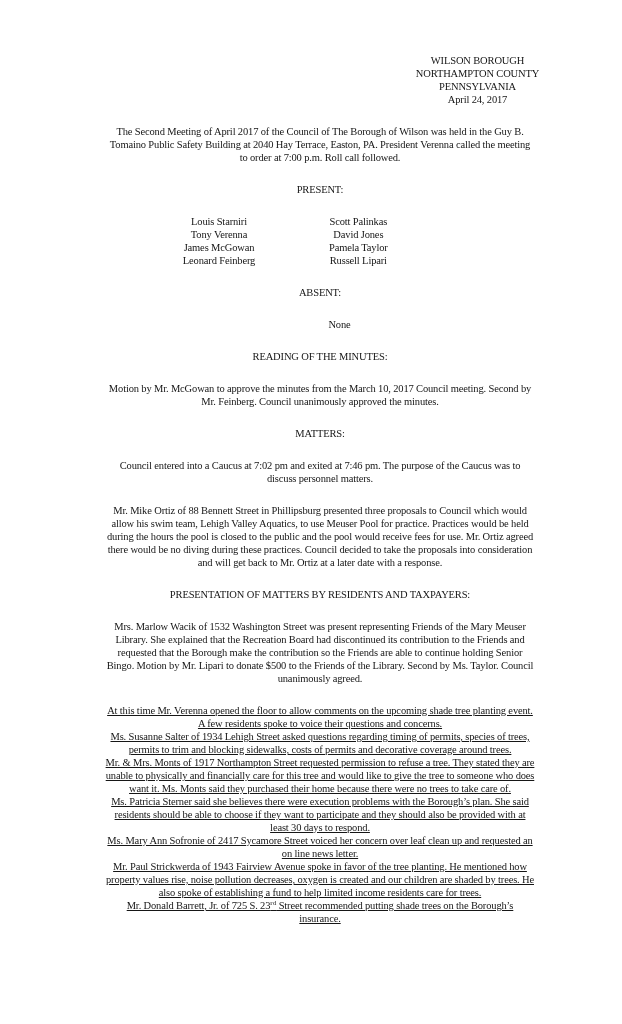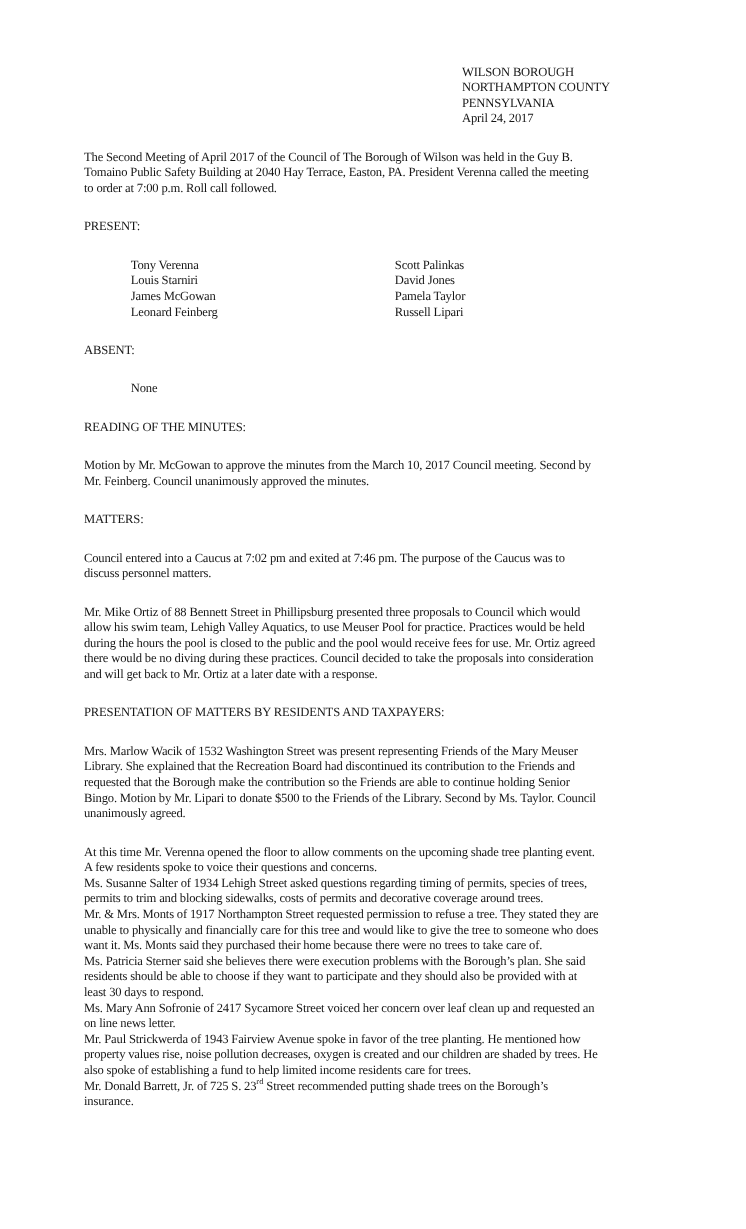--- a/index.html
+++ b/index.html
@@ -10,30 +10,31 @@
   }
   .page {
     width: 622px; height: 1024px;
     background: #ffffff;
     padding: 54px 52px 0 70px;
     font-family: "Liberation Serif", serif;
     font-size: 10.5px;
     line-height: 13px;
     letter-spacing: -0.15px;
     color: #161616;
+    text-align: center;
   }
   .letterhead { margin-left: 315px; }
   .letterhead div { white-space: nowrap; }
   .para, .heading, .names-block, .indent1, .comments { margin-top: 19px; }
   .para { white-space: pre-line; }
   .heading { white-space: nowrap; }
   .names-block { display: flex; }
   .names-col1 { margin-left: 39px; width: 220px; }
   .indent1 { margin-left: 39px; }
-  .comment { white-space: pre-line; }
+  .comment { white-space: pre-line; text-decoration: underline; }
   sup {
     font-size: 7px;
     line-height: 0;
     vertical-align: super;
     letter-spacing: 0;
   }
 </style>
 </head>
 <body>
 
@@ -47,22 +48,22 @@
   </div>
 
   <div class="para">The Second Meeting of April 2017 of the Council of The Borough of Wilson was held in the Guy B.
 Tomaino Public Safety Building at 2040 Hay Terrace, Easton, PA. President Verenna called the meeting
 to order at 7:00 p.m.  Roll call followed.</div>
 
   <div class="heading">PRESENT:</div>
 
   <div class="names-block">
     <div class="names-col1">
+      <div>Louis Starniri</div>
       <div>Tony Verenna</div>
-      <div>Louis Starniri</div>
       <div>James McGowan</div>
       <div>Leonard Feinberg</div>
     </div>
     <div class="names-col2">
       <div>Scott Palinkas</div>
       <div>David Jones</div>
       <div>Pamela Taylor</div>
       <div>Russell Lipari</div>
     </div>
   </div>

